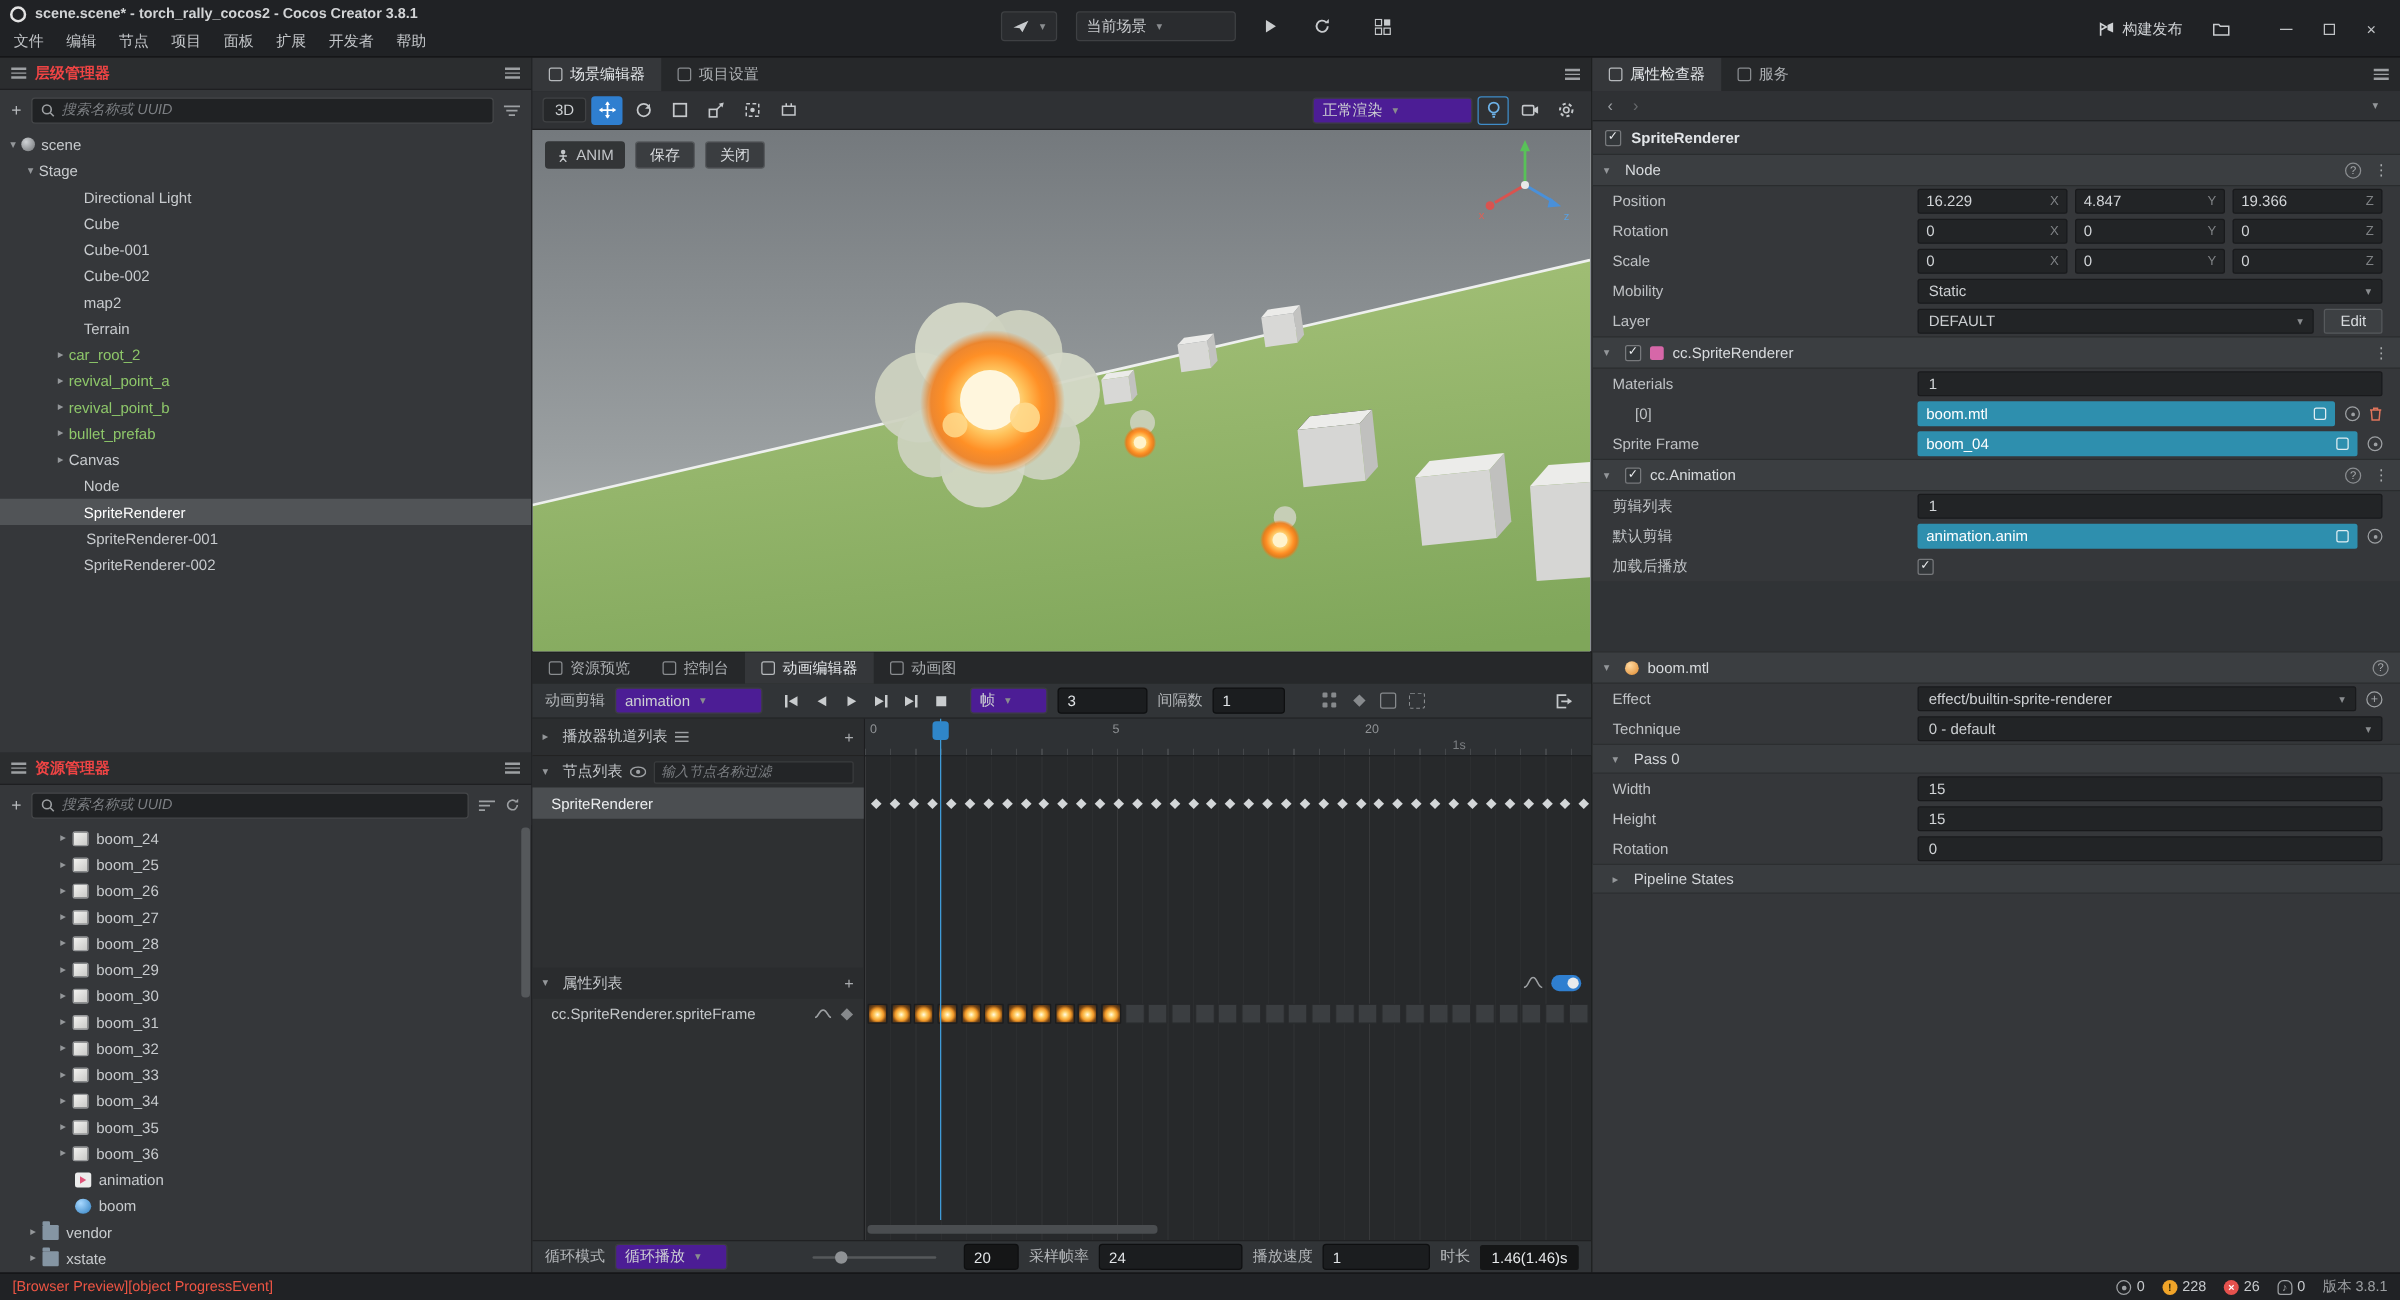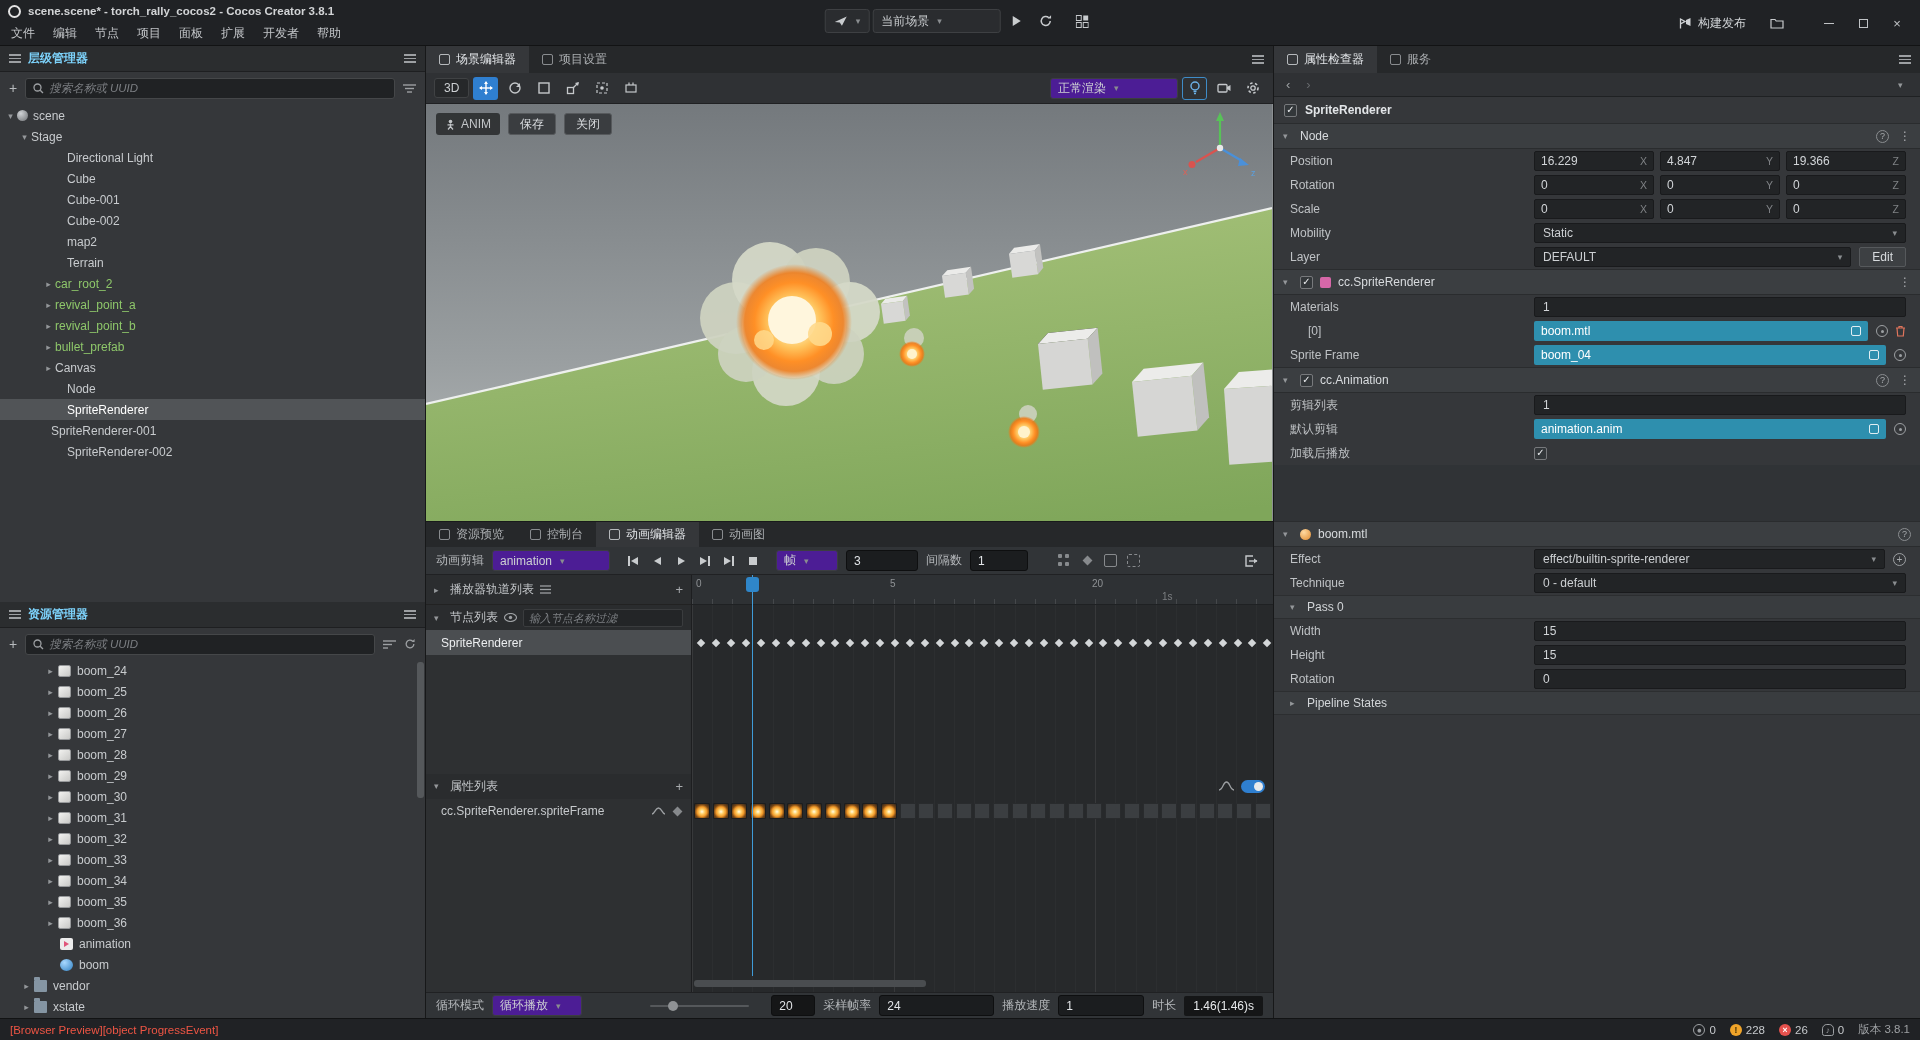--- a/index.html
+++ b/index.html
@@ -7,40 +7,40 @@
 body{font-family:"Liberation Sans","DejaVu Sans",sans-serif;font-size:12px;color:#c6c9cc;background:#2b2d30;-webkit-user-select:none;user-select:none;}
 .app{width:1920px;height:1040px;display:flex;flex-direction:column;background:#2b2d30;}
 
 
 .header{height:46px;background:#202225;position:relative;border-bottom:1px solid #121314;flex:none;}
 .titlebar{display:flex;align-items:center;height:22px;padding-left:8px;gap:7px;}
 .app-logo{width:13px;height:13px;border:2px solid #e3e3e3;border-radius:50%;flex:none;}
 .title-text{font-size:11.5px;font-weight:bold;color:#d2d4d6;}
 .menubar{display:flex;height:23px;align-items:center;padding-left:2px;}
 .menu-item{padding:0 9px;color:#c2c5c8;height:100%;display:flex;align-items:center;cursor:default;}
-.center-toolbar{position:absolute;top:9px;left:50%;transform:translateX(-50%);display:flex;align-items:center;gap:3px;}
+.center-toolbar{position:absolute;top:9px;left:50%;transform:translateX(-50%);display:flex;align-items:center;gap:15px;}
 .tb-select{background:#2a2c2f;border:1px solid #3e4043;border-radius:3px;height:24px;display:flex;align-items:center;padding:0 8px;gap:8px;color:#c8cbce;}
 .tb-select::after{content:"▾";font-size:9px;color:#8a8d90;}
 .tb-icon-btn{width:26px;height:24px;display:flex;align-items:center;justify-content:center;border-radius:3px;color:#c8cbce;}
 .header-right{position:absolute;right:8px;top:0;height:46px;display:flex;align-items:center;gap:10px;}
 .build-btn{display:flex;align-items:center;gap:6px;color:#cfd2d5;padding:3px 8px;border-radius:3px;}
 .win-controls{display:flex;align-items:center;gap:4px;margin-left:14px;}
 .win-btn{width:30px;height:24px;display:flex;align-items:center;justify-content:center;color:#c0c3c6;font-size:13px;}
 .win-min{width:10px;height:1px;background:#c0c3c6;display:block;}
 .win-max{width:9px;height:9px;border:1px solid #c0c3c6;display:block;}
 
 
 .main{flex:1;display:flex;min-height:0;}
 .left-col{width:426px;flex:none;display:flex;flex-direction:column;border-right:1px solid #171819;}
 .center-col{width:848px;flex:none;display:flex;flex-direction:column;border-right:1px solid #171819;background:#2a2c2e;}
 .right-col{flex:1;display:flex;flex-direction:column;background:#35373a;min-width:0;}
 
 
 .panel-header{height:26px;flex:none;background:#2b2d2f;border-bottom:1px solid #1e1f21;display:flex;align-items:center;gap:7px;padding:0 9px;}
-.panel-title{font-weight:bold;color:#7dd3fc;}
+.panel-title{font-weight:bold;color:#ef4444;}
 .ham{display:inline-flex;flex-direction:column;gap:2px;}
 .ham i{width:12px;height:1.5px;background:#9da0a3;display:block;}
 .panel-toolbar{height:32px;flex:none;display:flex;align-items:center;gap:8px;padding:0 9px;background:#35373a;}
 .searchbox{flex:1;height:21px;background:#202224;border:1px solid #454749;border-radius:3px;display:flex;align-items:center;gap:5px;padding:0 7px;}
 .searchbox input{flex:1;background:transparent;border:none;outline:none;color:#d0d3d6;font-family:inherit;font-size:11.5px;min-width:0;}
 .searchbox input::placeholder{font-style:italic;color:#7c7f83;}
 .sicon{color:#9da0a3;display:inline-flex;}
 
 
 .hierarchy-panel{height:556px;flex:none;display:flex;flex-direction:column;background:#35373a;}
@@ -405,21 +405,21 @@
 
               <span class="tr-label">Node</span>
             </div>
 
             <div class="tree-row selected" style="padding-left: 54px;">
               <span class="tr-arrow"></span>
 
               <span class="tr-label">SpriteRenderer</span>
             </div>
 
-            <div class="tree-row" style="padding-left: 38px;">
+            <div class="tree-row" style="padding-left: 56px;">
               <span class="tr-arrow"></span>
 
               <span class="tr-label">SpriteRenderer-001</span>
             </div>
 
             <div class="tree-row" style="padding-left: 54px;">
               <span class="tr-arrow"></span>
 
               <span class="tr-label">SpriteRenderer-002</span>
             </div>

